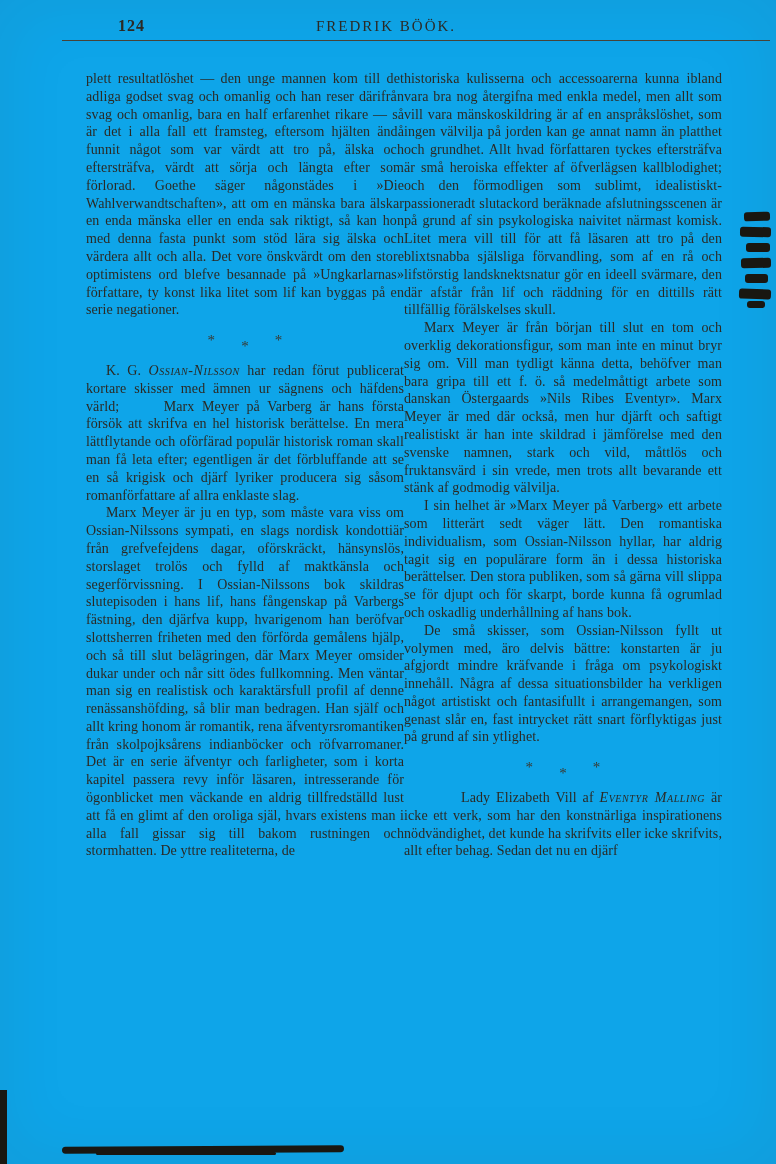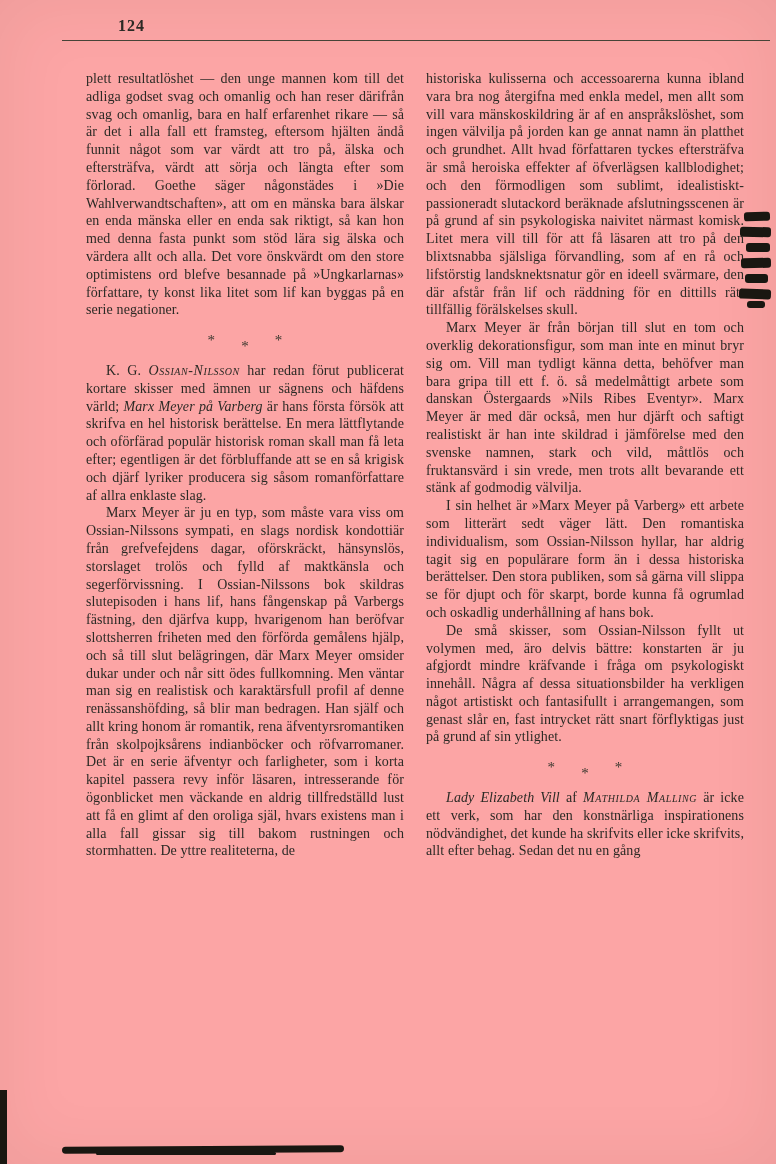--- a/index.html
+++ b/index.html
@@ -1,67 +1,68 @@
 <!DOCTYPE html>
 <html lang="sv"><head>
 <meta charset="utf-8">
 <style>
   html,body{margin:0;padding:0;background:#d8d5cd;}
   .page{
     position:relative;
     width:776px;height:1164px;
     margin:0 auto;
-    background:#fca5a5;
+    background:#0ea5e9;
     color:#2b2a25;
     font-family:"Liberation Serif","DejaVu Serif",serif;
     overflow:hidden;
     box-shadow:inset 0 0 70px rgba(60,50,30,0.08);
   }
   .header{
     position:absolute;top:16px;left:62px;width:708px;height:24px;
     border-bottom:1.5px solid #474337;
   }
   .page-number{
     position:absolute;left:56px;top:1px;
     font-size:16px;font-weight:bold;letter-spacing:1px;
   }
   .header-title{
     display:block;text-align:center;margin-right:60px;
     font-size:15px;letter-spacing:2px;padding-top:2px;
   }
   .columns{
     position:absolute;top:70px;left:86px;
-    display:flex;gap:22px;
+    display:flex;
   }
   .col{
     width:318px;
     font-size:14px;line-height:17.8px;
     text-align:justify;
     hyphens:auto;
     letter-spacing:0.1px;
   }
   .para{margin:0;}
   .para.ind{text-indent:20px;}
-  .it{font-style:italic;}
+  .it{margin-left:37px;}
   .sc{font-variant:small-caps;letter-spacing:0.6px;font-style:italic;}
   .asterism{
     display:flex;justify-content:center;gap:26px;
     margin:13px 0 12px;font-size:15px;color:#3a382f;
     text-align:center;
   }
   .asterism .mid{transform:translateY(6px);}
   .artifact{position:absolute;background:#191711;border-radius:3px;}
 </style>
 </head>
 <body>
 
 <div class="page">
 
   <div class="header">
     <span class="page-number">124</span>
+    <span class="header-title">FREDRIK BÖÖK.</span>
   </div>
 
   <div class="columns">
     <div class="col">
         <p class="para"><span>plett resultatlöshet — den unge mannen kom till det adliga godset svag och omanlig och han reser därifrån svag och omanlig, bara en half erfarenhet rikare — så är det i alla fall ett framsteg, eftersom hjälten ändå funnit något som var värdt att tro på, älska och eftersträfva, värdt att sörja och längta efter som förlorad. Goethe säger någonstädes i »Die Wahlverwandtschaften», att om en mänska bara älskar en enda mänska eller en enda sak riktigt, så kan hon med denna fasta punkt som stöd lära sig älska och värdera allt och alla. Det vore önskvärdt om den store optimistens ord blefve besannade på »Ungkarlarnas» författare, ty konst lika litet som lif kan byggas på en serie negationer.</span></p>
         <div class="asterism">
           <span>*</span>
           <span class="mid">*</span>
           <span>*</span>
         </div>
@@ -71,21 +72,21 @@
     <div class="col">
         <p class="para"><span>historiska kulisserna och accessoarerna kunna ibland vara bra nog återgifna med enkla medel, men allt som vill vara mänskoskildring är af en anspråkslöshet, som ingen välvilja på jorden kan ge annat namn än platthet och grundhet. Allt hvad författaren tyckes eftersträfva är små heroiska effekter af öfverlägsen kallblodighet; och den förmodligen som sublimt, idealistiskt-passioneradt slutackord beräknade afslutningsscenen är på grund af sin psykologiska naivitet närmast komisk. Litet mera vill till för att få läsaren att tro på den blixtsnabba själsliga förvandling, som af en rå och lifstörstig landsknektsnatur gör en ideell svärmare, den där afstår från lif och räddning för en dittills rätt tillfällig förälskelses skull.</span></p>
         <p class="para ind"><span>Marx Meyer är från början till slut en tom och overklig dekorationsfigur, som man inte en minut bryr sig om. Vill man tydligt känna detta, behöfver man bara gripa till ett f. ö. så medelmåttigt arbete som danskan Östergaards »Nils Ribes Eventyr». Marx Meyer är med där också, men hur djärft och saftigt realistiskt är han inte skildrad i jämförelse med den svenske namnen, stark och vild, måttlös och fruktansvärd i sin vrede, men trots allt bevarande ett stänk af godmodig välvilja.</span></p>
         <p class="para ind"><span>I sin helhet är »Marx Meyer på Varberg» ett arbete som litterärt sedt väger lätt. Den romantiska individualism, som Ossian-Nilsson hyllar, har aldrig tagit sig en populärare form än i dessa historiska berättelser. Den stora publiken, som så gärna vill slippa se för djupt och för skarpt, borde kunna få ogrumlad och oskadlig underhållning af hans bok.</span></p>
         <p class="para ind"><span>De små skisser, som Ossian-Nilsson fyllt ut volymen med, äro delvis bättre: konstarten är ju afgjordt mindre kräfvande i fråga om psykologiskt innehåll. Några af dessa situationsbilder ha verkligen något artistiskt och fantasifullt i arrangemangen, som genast slår en, fast intrycket rätt snart förflyktigas just på grund af sin ytlighet.</span></p>
         <div class="asterism">
           <span>*</span>
           <span class="mid">*</span>
           <span>*</span>
         </div>
-        <p class="para ind"><span class="it">Lady Elizabeth Vill</span><span> af </span><span class="sc">Mathilda Malling</span><span> är icke ett verk, som har den konstnärliga inspirationens nödvändighet, det kunde ha skrifvits eller icke skrifvits, allt efter behag. Sedan det nu en gång</span></p>
+        <p class="para ind"><span class="it">Lady Elizabeth Vill</span><span> af </span><span class="sc">Eventyr Malling</span><span> är icke ett verk, som har den konstnärliga inspirationens nödvändighet, det kunde ha skrifvits eller icke skrifvits, allt efter behag. Sedan det nu en djärf</span></p>
       </div>
   </div>
 
   <div class="artifact" style="left:744px;top:212px;width:26px;height:9px;transform:rotate(-2deg);"></div>
   <div class="artifact" style="left:740px;top:227px;width:31px;height:10px;transform:rotate(1deg);"></div>
   <div class="artifact" style="left:746px;top:243px;width:24px;height:9px;"></div>
   <div class="artifact" style="left:741px;top:258px;width:30px;height:10px;transform:rotate(-1deg);"></div>
   <div class="artifact" style="left:745px;top:274px;width:23px;height:9px;"></div>
   <div class="artifact" style="left:739px;top:289px;width:32px;height:10px;transform:rotate(2deg);"></div>
   <div class="artifact" style="left:747px;top:301px;width:18px;height:7px;"></div>

